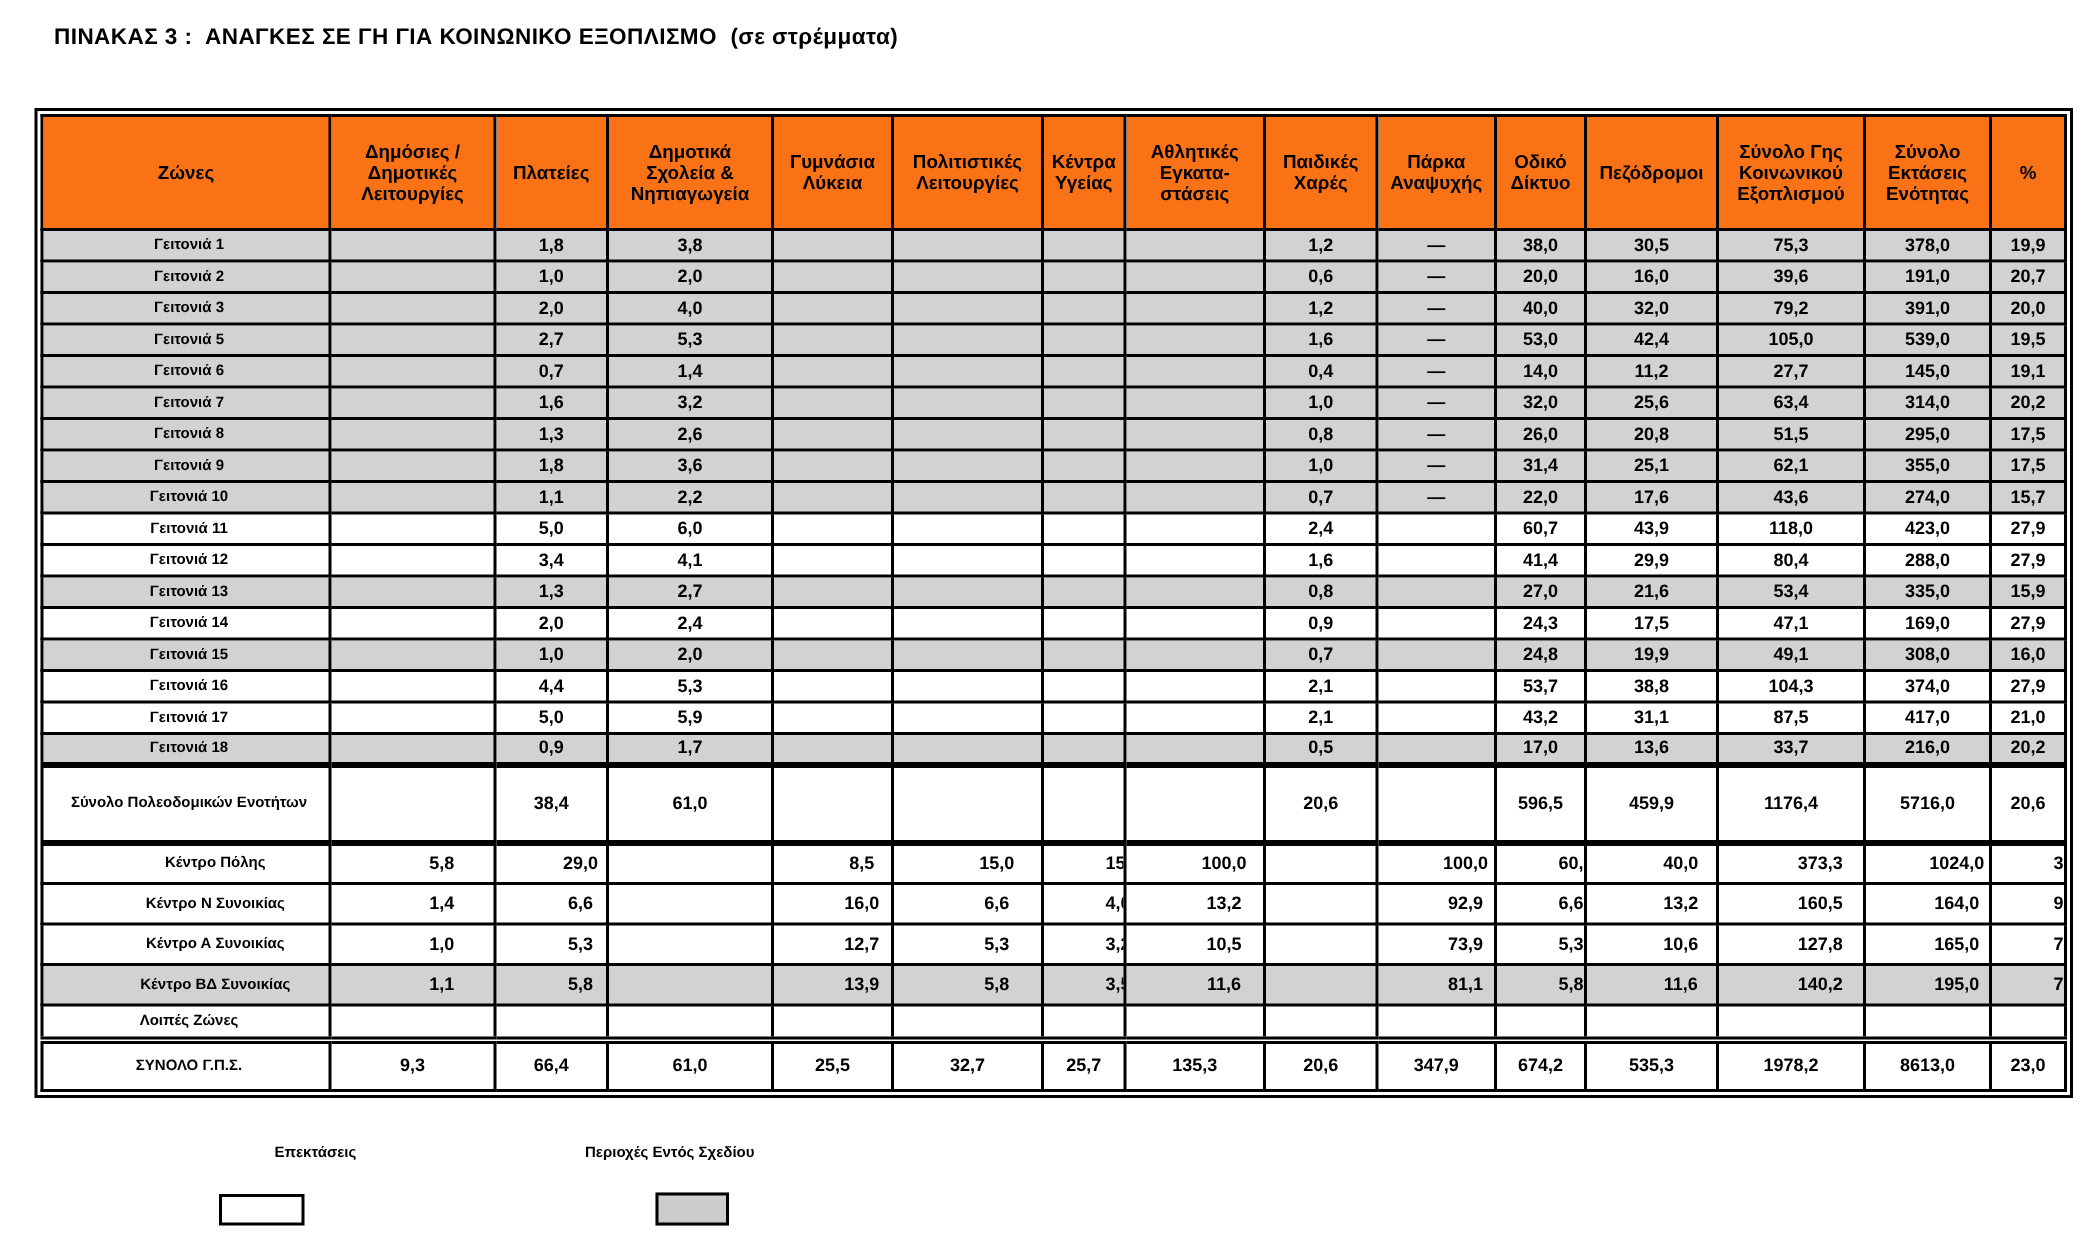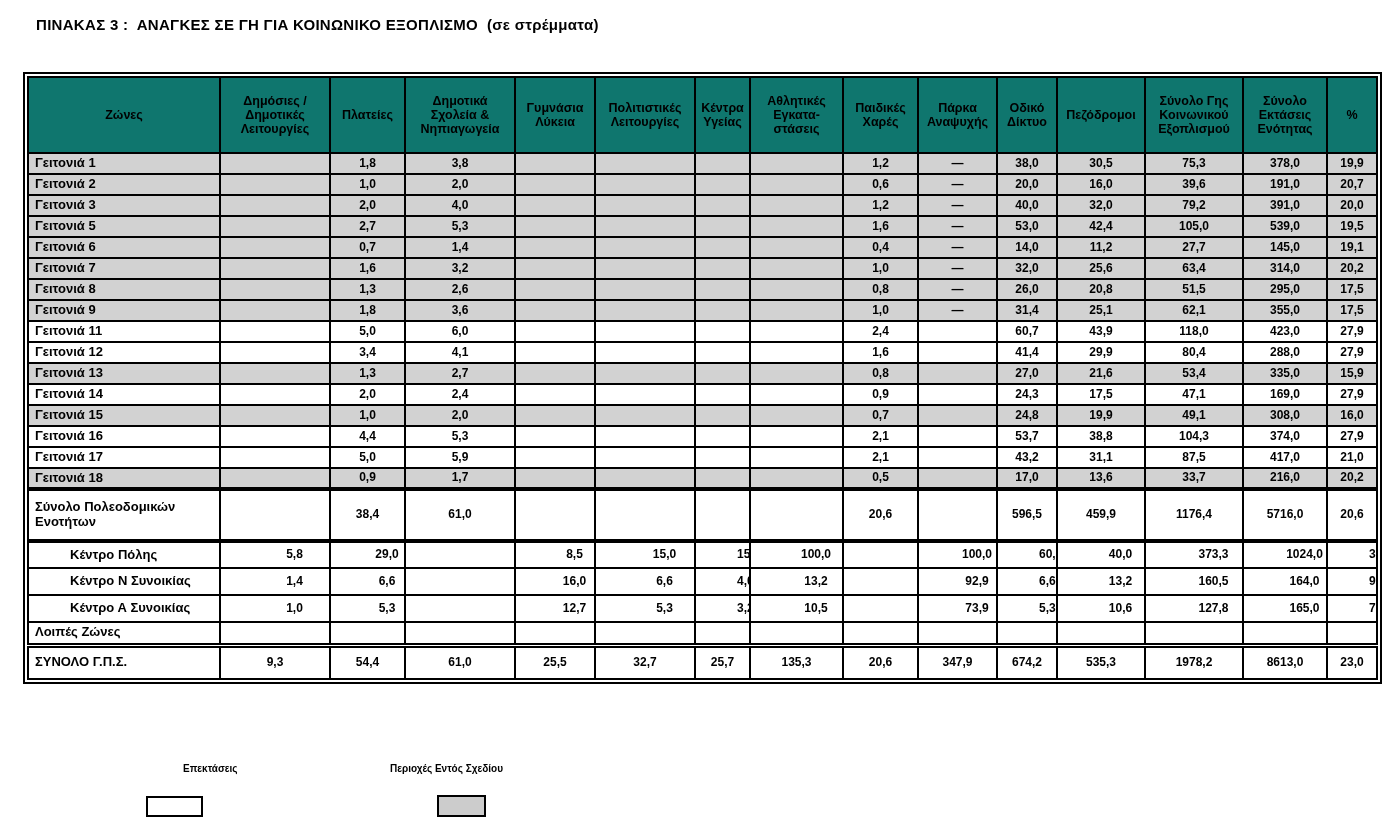--- a/index.html
+++ b/index.html
@@ -38,26 +38,26 @@
     font-weight: bold;
     text-align: center;
     vertical-align: middle;
     padding: 0 2px;
     overflow: hidden;
     line-height: 1.12;
   }
   thead th {
     height: 76px;
     font-size: 12.5px;
-    background: #0f766e;
+    background: #f97316;
   }
   td.zone-cell {
-    text-align: left;
+    text-align: center;
     padding-left: 6px;
-    font-size: 13px;
+    font-size: 10px;
     white-space: normal;
   }
   tr.row-neighborhood td { height: 21px; }
   tr.row-subtotal td {
     height: 52px;
     border-top-width: 4px;
     border-bottom-width: 4px;
   }
   tr.row-center td { height: 27px; padding-left: 41px; }
   tr.row-other td { height: 23px; }
@@ -256,20 +256,37 @@
           <td></td>
           <td></td>
           <td>1,0</td>
           <td>—</td>
           <td>31,4</td>
           <td>25,1</td>
           <td>62,1</td>
           <td>355,0</td>
           <td>17,5</td>
         </tr>
+        <tr class="row-neighborhood shaded">
+          <td class="zone-cell">Γειτονιά 10</td>
+          <td></td>
+          <td>1,1</td>
+          <td>2,2</td>
+          <td></td>
+          <td></td>
+          <td></td>
+          <td></td>
+          <td>0,7</td>
+          <td>—</td>
+          <td>22,0</td>
+          <td>17,6</td>
+          <td>43,6</td>
+          <td>274,0</td>
+          <td>15,7</td>
+        </tr>
         <tr class="row-neighborhood">
           <td class="zone-cell">Γειτονιά 11</td>
           <td></td>
           <td>5,0</td>
           <td>6,0</td>
           <td></td>
           <td></td>
           <td></td>
           <td></td>
           <td>2,4</td>
@@ -460,41 +477,58 @@
           <td>3,2</td>
           <td>10,5</td>
           <td></td>
           <td>73,9</td>
           <td>5,3</td>
           <td>10,6</td>
           <td>127,8</td>
           <td>165,0</td>
           <td>77,5</td>
         </tr>
+        <tr class="row-center shaded">
+          <td class="zone-cell">Κέντρο ΒΔ Συνοικίας</td>
+          <td>1,1</td>
+          <td>5,8</td>
+          <td></td>
+          <td>13,9</td>
+          <td>5,8</td>
+          <td>3,5</td>
+          <td>11,6</td>
+          <td></td>
+          <td>81,1</td>
+          <td>5,8</td>
+          <td>11,6</td>
+          <td>140,2</td>
+          <td>195,0</td>
+          <td>72,0</td>
+        </tr>
         <tr class="row-other">
           <td class="zone-cell">Λοιπές Ζώνες</td>
           <td></td>
           <td></td>
           <td></td>
           <td></td>
           <td></td>
           <td></td>
           <td></td>
           <td></td>
           <td></td>
           <td></td>
           <td></td>
           <td></td>
           <td></td>
           <td></td>
         </tr>
         <tr class="row-grand">
           <td class="zone-cell">ΣΥΝΟΛΟ Γ.Π.Σ.</td>
           <td>9,3</td>
-          <td>54,4</td>
+          <td>66,4</td>
           <td>61,0</td>
           <td>25,5</td>
           <td>32,7</td>
           <td>25,7</td>
           <td>135,3</td>
           <td>20,6</td>
           <td>347,9</td>
           <td>674,2</td>
           <td>535,3</td>
           <td>1978,2</td>

